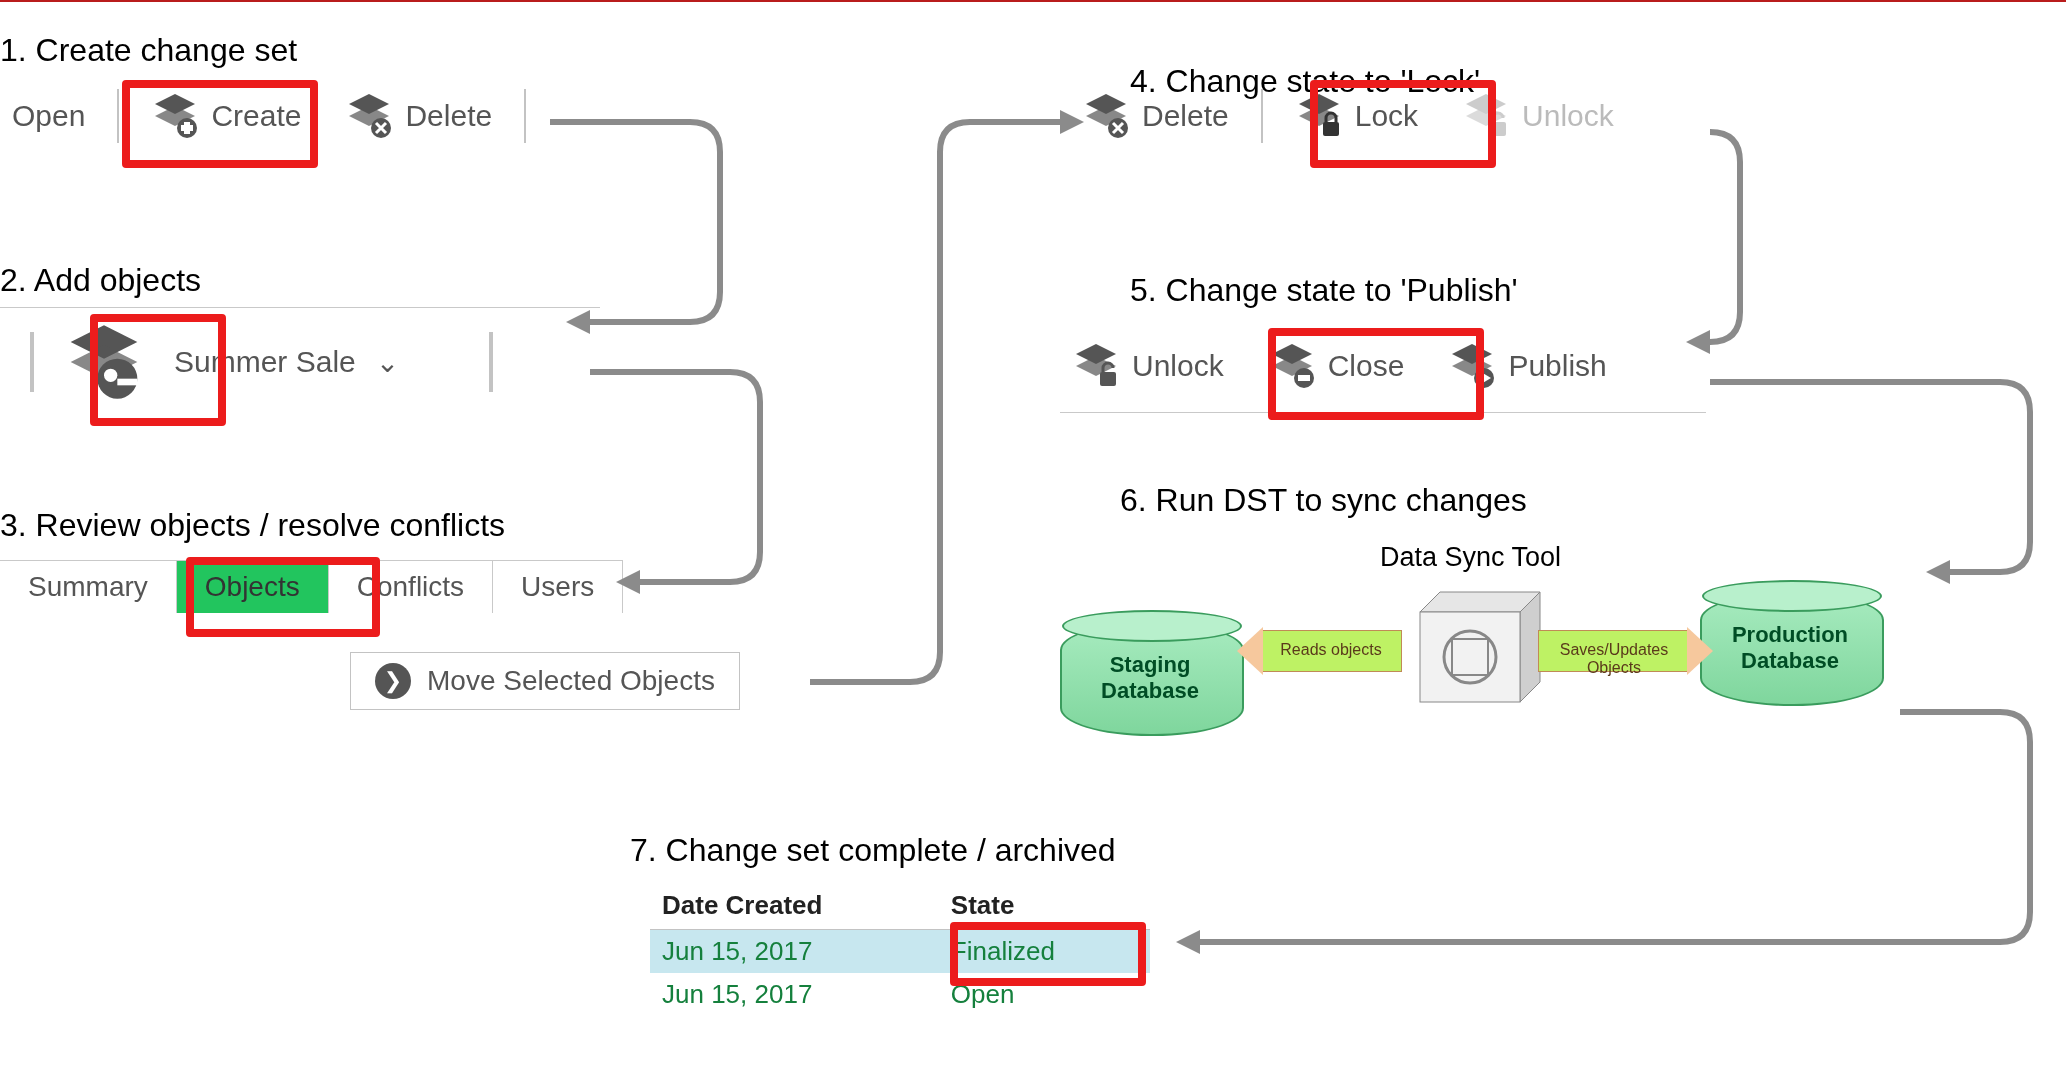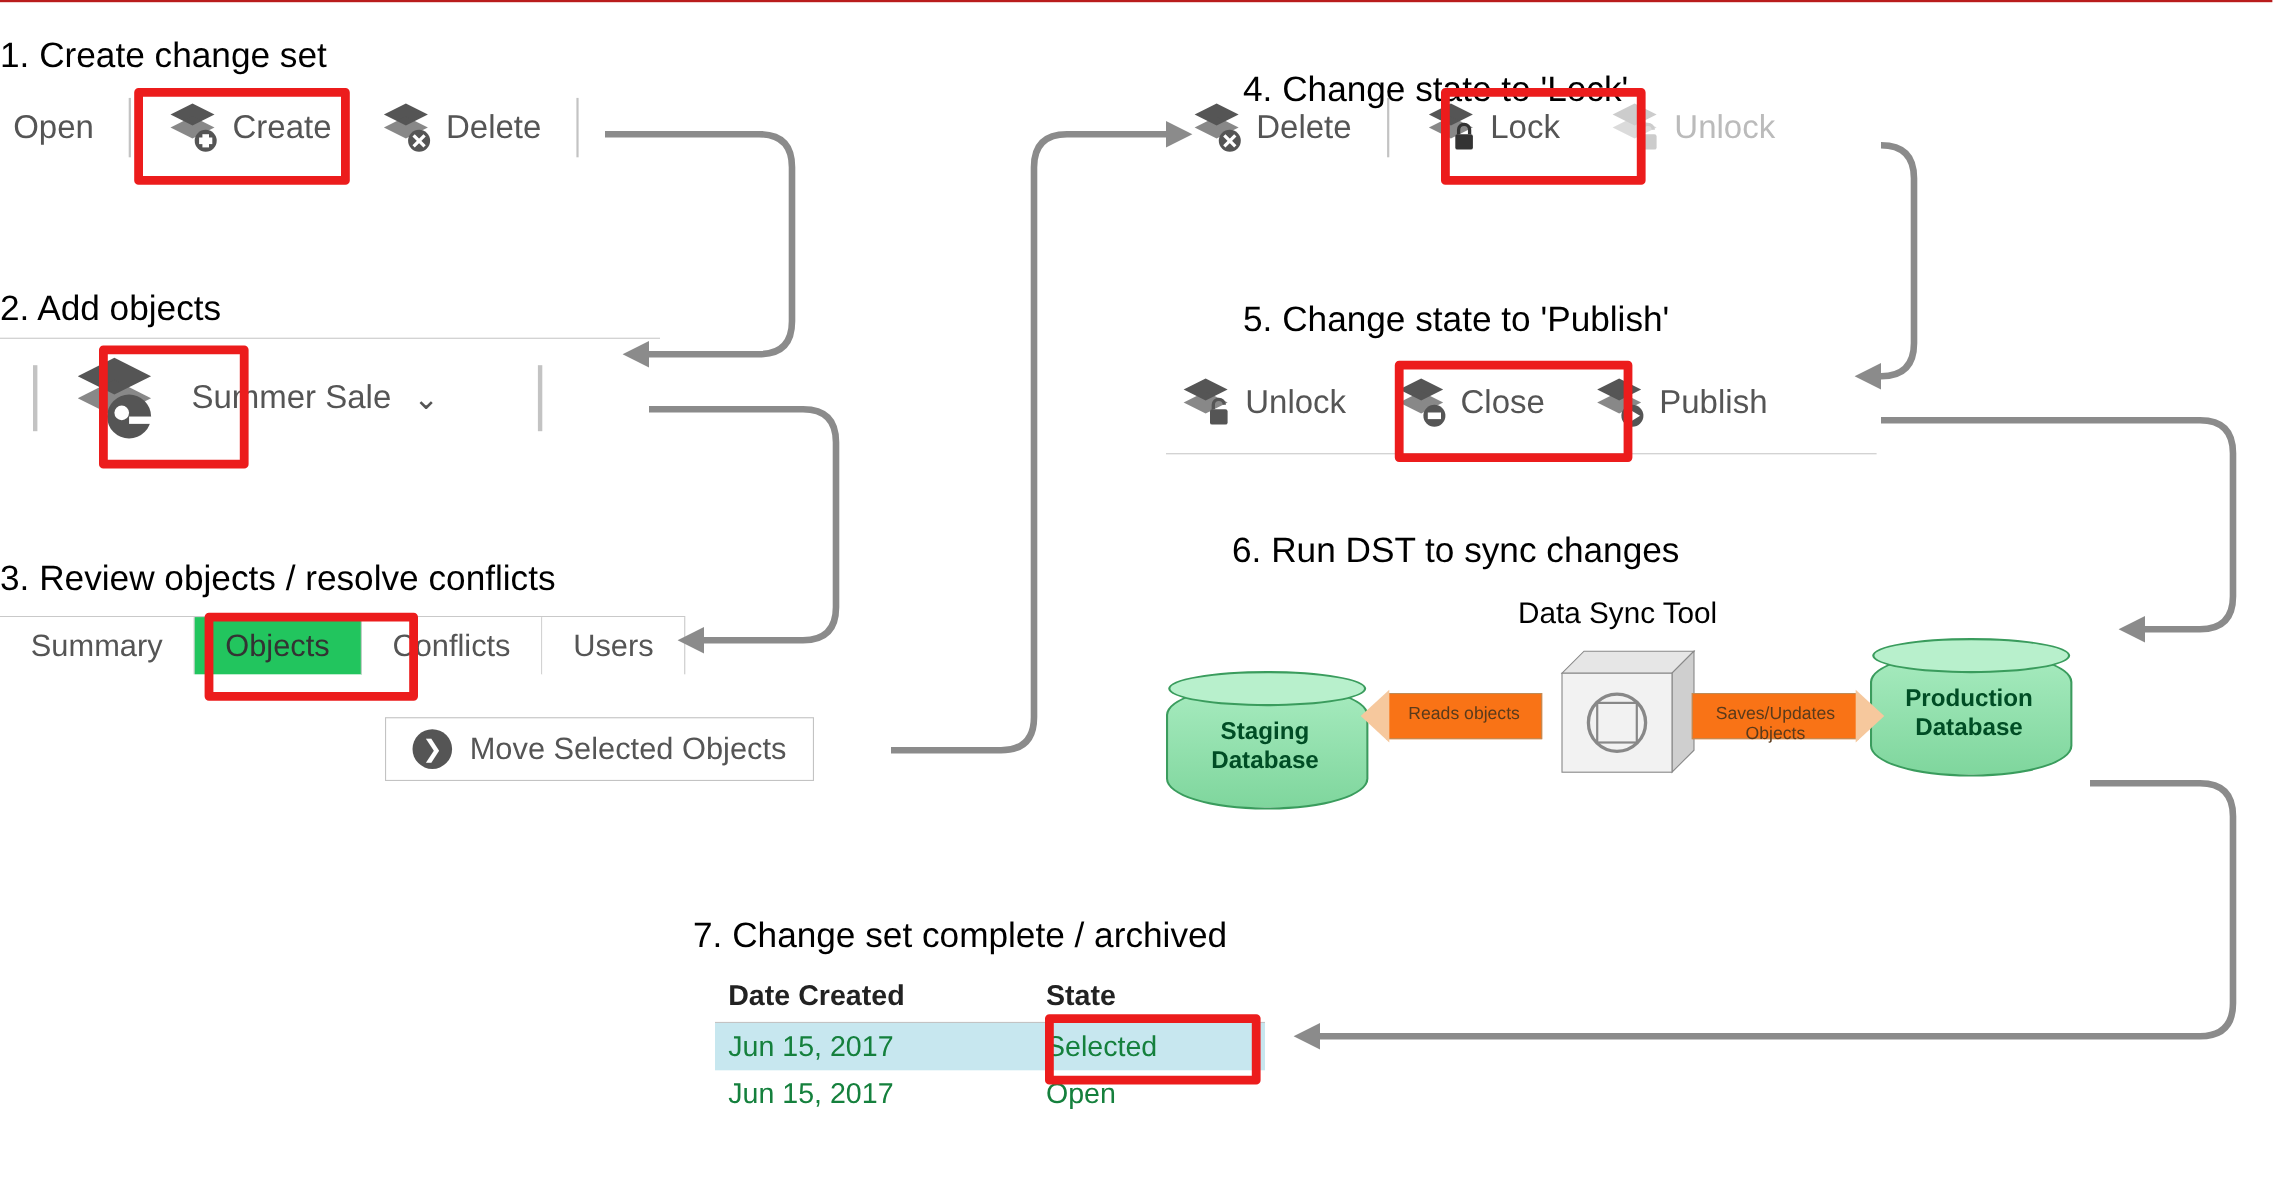--- a/index.html
+++ b/index.html
@@ -25,21 +25,21 @@
   .table .c1{width:290px;padding-left:12px;}
   .table .c2{width:200px;}
   .row.hi{background:#c7e7ef;}
   
   .db{position:absolute;width:180px;}
   .db .cyl{width:180px;height:110px;background:linear-gradient(180deg,#a7ebbf 0%,#7fd69d 100%);border:2px solid #3a9c5d;border-radius:90px/28px;position:relative;overflow:visible;}
   .db .cyl::before{content:"";position:absolute;top:-14px;left:0;width:176px;height:28px;border:2px solid #3a9c5d;border-radius:50%;background:#b8f0cc;}
   .db .lbl{position:absolute;top:30px;width:100%;text-align:center;font-size:22px;color:#004d25;font-weight:600;line-height:1.2;}
   .box3d{position:absolute;width:150px;height:130px;}
   .box3d svg{width:100%;height:100%;}
-  .arrow-band{position:absolute;height:40px;background:#f97316;border:1px solid #c08b56;}
+  .arrow-band{position:absolute;height:40px;background:#bef264;border:1px solid #c08b56;}
   .arrow-band.left .tip{position:absolute;left:-24px;top:-4px;width:0;height:0;border-top:24px solid transparent;border-bottom:24px solid transparent;border-right:26px solid #f6c89d;}
   .arrow-band.right .tip{position:absolute;right:-24px;top:-4px;width:0;height:0;border-top:24px solid transparent;border-bottom:24px solid transparent;border-left:26px solid #f6c89d;}
   .arrow-band .txt{position:absolute;width:100%;text-align:center;font-size:16px;color:#5a3a1b;top:10px;}
   .dst-title{position:absolute;font-size:27px;color:#000000;}
   
   svg.flow{position:absolute;overflow:visible;pointer-events:none;}
   svg.flow path{stroke:#8b8b8b;stroke-width:6;fill:none;}
   svg.flow polygon{fill:#8b8b8b;}
 </style>
 </head>
@@ -240,21 +240,21 @@
   </div>
 
   <div class="step-title" style="left:630px;top:830px;">7. Change set complete / archived</div>
   <div class="table" style="left:650px;top:880px;width:500px;">
     <div class="hdr">
       <div class="c1">Date Created</div>
       <div class="c2">State</div>
     </div>
     <div class="row hi">
       <div class="c1">Jun 15, 2017</div>
-      <div class="c2">Selected</div>
+      <div class="c2">Finalized</div>
     </div>
     <div class="row">
       <div class="c1">Jun 15, 2017</div>
       <div class="c2">Open</div>
     </div>
   </div>
   <div class="red-box" style="left:950px;top:920px;width:180px;height:48px;"></div>
 
   <svg class="flow" style="left:540px;top:100px;width:200px;height:230px;">
     <path d="M10 20 L150 20 Q180 20 180 50 L180 190 Q180 220 150 220 L50 220"></path>

